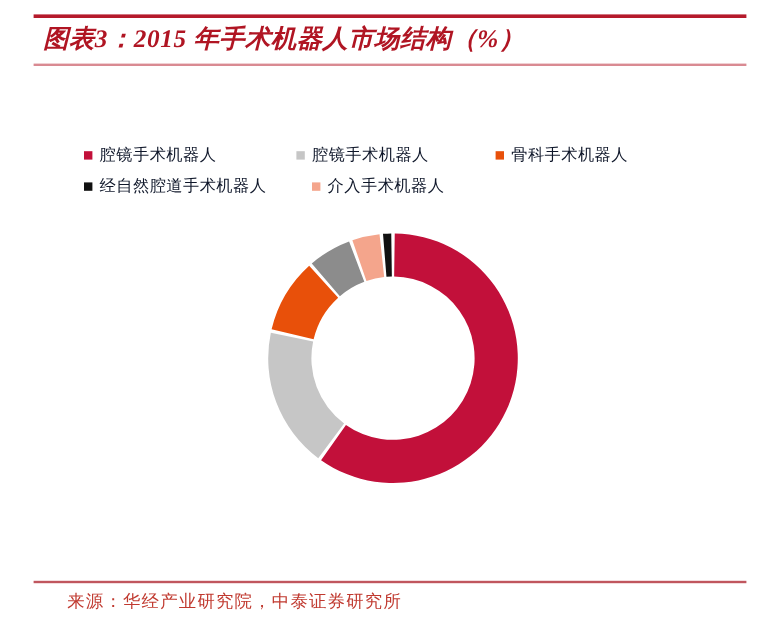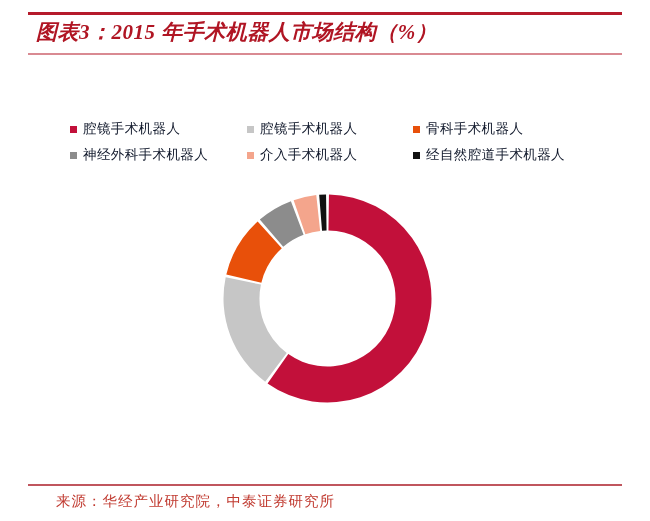--- a/index.html
+++ b/index.html
@@ -145,31 +145,27 @@
     <div class="legend-item col2">
       <span class="legend-swatch" style="background: rgb(198, 198, 198);"></span>
       <span class="legend-label">腔镜手术机器人</span>
     </div>
     <div class="legend-item col3">
       <span class="legend-swatch" style="background: rgb(232, 80, 10);"></span>
       <span class="legend-label">骨科手术机器人</span>
     </div>
   </div>
   <div class="legend-row">
-    <div class="legend-item col1">
-      <span class="legend-swatch" style="background: rgb(140, 140, 140);"></span>
-      <span class="legend-label">神经外科手术机器人</span>
+    <div class="legend-item col3">
+      <span class="legend-swatch" style="background: rgb(17, 17, 17);"></span>
+      <span class="legend-label">经自然腔道手术机器人</span>
     </div>
     <div class="legend-item col2">
       <span class="legend-swatch" style="background: rgb(244, 165, 140);"></span>
       <span class="legend-label">介入手术机器人</span>
-    </div>
-    <div class="legend-item col3">
-      <span class="legend-swatch" style="background: rgb(17, 17, 17);"></span>
-      <span class="legend-label">经自然腔道手术机器人</span>
     </div>
   </div>
 </div>
 
 <div class="donut-wrap">
   <svg class="donut-svg" viewBox="0 0 211 211">
     <g id="donut-slices">
         <path d="M 106.95206675527112 1.5101375030323538 A 104 104 0 1 1 45.55103911834154 190.4830694268534 L 66.30260250045409 161.06585308678876 A 68 68 0 1 0 106.44942826306189 37.50662836736731 Z" fill="#c2103a"></path>
         <path d="M 43.20154575437908 188.7760625786683 A 104 104 0 0 1 3.6977915687847656 84.23241060845382 L 38.93701756420542 91.59426847475827 A 68 68 0 0 0 64.76639530094016 159.94973322451386 Z" fill="#c6c6c6"></path>
         <path d="M 4.331308666222753 81.39821803660764 A 104 104 0 0 1 35.64105871040901 28.456321986177997 L 59.82299992603666 55.125287452501 A 68 68 0 0 0 39.35124028176104 89.7411425623973 Z" fill="#e8500a"></path>

